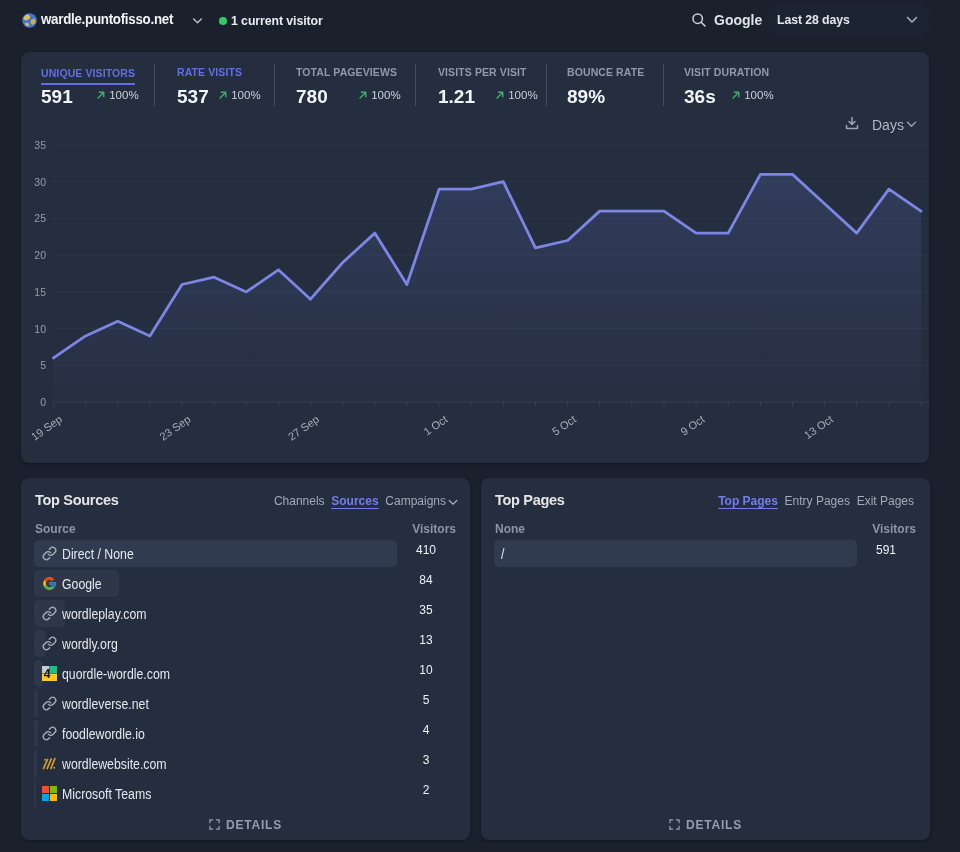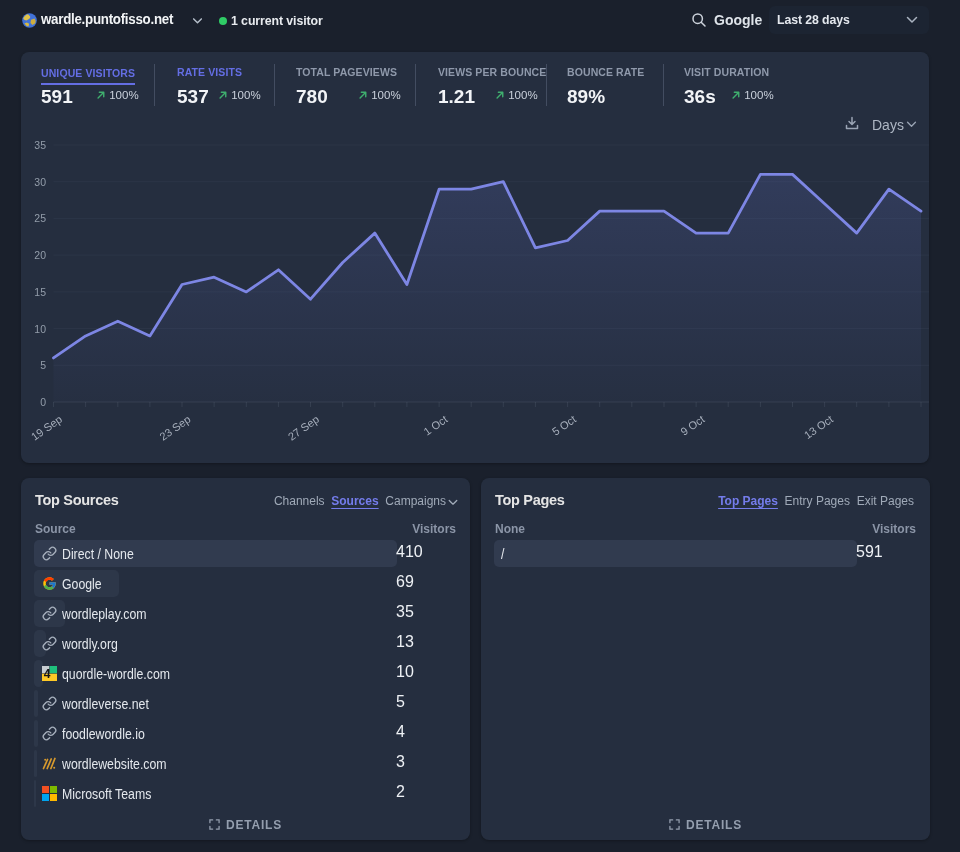--- a/index.html
+++ b/index.html
@@ -15,21 +15,21 @@
 .statnum { position:absolute; font-size:19px; font-weight:bold; color:#f2f4f7; }
 .statchg { position:absolute; font-size:11.5px; color:#c9d0db; }
 .divider { position:absolute; width:1px; background:#434d61; top:64px; height:42px; }
 svg.chart { position:absolute; left:0; top:0; pointer-events:none; }
 .paneltitle { position:absolute; font-size:14.5px; font-weight:bold; letter-spacing:-0.3px; color:#e5e5e5; }
 .tabs { position:absolute; font-size:12px; color:#a0aab8; white-space:nowrap; }
 .tabs .on { color:#747ceb; font-weight:bold; text-decoration:underline; text-underline-offset:3px; }
 .colhead { position:absolute; font-size:12px; font-weight:bold; color:#8b95a7; }
 .bar { position:absolute; height:27px; border-radius:5px; background:#2d3749; }
 .rowtxt { position:absolute; font-size:15px; color:#e4e8ed; white-space:nowrap; transform:scaleX(0.82); transform-origin:left center; }
-.rowval { position:absolute; font-size:16px; font-weight:normal; color:#eef1f5; text-align:left; width:60px; }
+.rowval { position:absolute; font-size:12px; font-weight:normal; color:#eef1f5; text-align:center; width:60px; }
 .details { position:absolute; font-size:12px; font-weight:bold; letter-spacing:0.8px; color:#949eae; }
 </style></head>
 <body>
 
 <svg class="abs" style="left:22px;top:13px" width="15" height="15" viewBox="0 0 15 15">
   <circle cx="7.5" cy="7.5" r="7.3" fill="#4272d8"></circle>
   <path d="M1.2 5.5 Q2.5 2 6 1.2 L8.2 3.5 Q8.5 5 7 6 L4.5 7.5 L2.5 7 Z" fill="#dfc24a"></path>
   <path d="M9 6.8 L12.5 5.5 Q14.2 7.5 13.2 10.3 L10.5 12 L8.5 10 Z" fill="#cfae3e"></path>
   <path d="M4.8 9.5 L7.2 10.8 L6.5 13.5 Q3.8 13 2.4 10.5 Z" fill="#d8ba44"></path>
 </svg>
@@ -47,21 +47,21 @@
 <div class="abs" style="left:769px;top:6px;width:160px;height:28px;background:#1c2432;border-radius:6px;"></div>
 <div class="abs" style="left:777px;top:12px;font-size:13.5px;font-weight:600;letter-spacing:-0.1px;color:#e4e8ee;transform:scaleX(0.91);transform-origin:left center">Last 28 days</div>
 <svg class="abs" style="left:906px;top:16px" width="12" height="8" viewBox="0 0 12 8">
     <path d="M1.5 1.5 L6 6 L10.5 1.5" stroke="#aab3c0" stroke-width="1.5" fill="none" stroke-linecap="round" stroke-linejoin="round"></path>
   </svg>
 
 <div class="card" style="left:21px;top:52px;width:908px;height:411px"></div>
 <div class="statlab act" style="left:41px;top:67px;border-bottom:2px solid #646ee4;padding-bottom:3.5px">UNIQUE VISITORS</div>
 <div class="statlab act" style="left:177px;top:66px">RATE VISITS</div>
 <div class="statlab" style="left:296px;top:66px">TOTAL PAGEVIEWS</div>
-<div class="statlab" style="left:438px;top:66px">VIEWS PER BOUNCE</div>
+<div class="statlab" style="left:438px;top:66px">VISITS PER VISIT</div>
 <div class="statlab" style="left:567px;top:66px">BOUNCE RATE</div>
 <div class="statlab" style="left:684px;top:66px">VISIT DURATION</div>
 <div class="statnum" style="left:41px;top:86px">591</div>
 <div class="statnum" style="left:177px;top:86px">537</div>
 <div class="statnum" style="left:296px;top:86px">780</div>
 <div class="statnum" style="left:438px;top:86px">1.21</div>
 <div class="statnum" style="left:567px;top:86px">89%</div>
 <div class="statnum" style="left:684px;top:86px">36s</div>
 <div class="statchg" style="left:96px;top:89px"><svg width="10" height="10" viewBox="0 0 12 12" style="vertical-align:-0.5px">
       <path d="M2.5 9.5 L9 3 M4 2.6 L9.3 2.6 L9.3 8" stroke="#3fae6e" stroke-width="1.7" fill="none" stroke-linecap="round" stroke-linejoin="round"></path>
@@ -170,21 +170,21 @@
 <div class="rowtxt" style="left:62px;top:544.5px">Direct / None</div>
 <div class="rowval" style="left:396px;top:543px">410</div>
 <div class="bar" style="left:34px;top:570px;width:85.0px;background:#2d3749"></div>
 <svg width="15" height="15" viewBox="0 0 48 48" style="position:absolute;left:41.5px;top:576px">
     <path fill="#FFC107" d="M43.6 20.1H42V20H24v8h11.3C33.7 32.7 29.2 36 24 36c-6.6 0-12-5.4-12-12s5.4-12 12-12c3.1 0 5.8 1.2 8 3l5.7-5.7C34.1 6.1 29.3 4 24 4 13 4 4 13 4 24s9 20 20 20 20-9 20-20c0-1.3-.1-2.7-.4-3.9z"></path>
     <path fill="#FF3D00" d="M6.3 14.7l6.6 4.8C14.7 15.1 18.9 12 24 12c3.1 0 5.8 1.2 8 3l5.7-5.7C34.1 6.1 29.3 4 24 4 16.3 4 9.7 8.3 6.3 14.7z"></path>
     <path fill="#4CAF50" d="M24 44c5.2 0 9.9-2 13.4-5.2l-6.2-5.2C29.2 35.1 26.7 36 24 36c-5.2 0-9.6-3.3-11.3-8l-6.5 5C9.5 39.6 16.2 44 24 44z"></path>
     <path fill="#1976D2" d="M43.6 20.1H42V20H24v8h11.3c-.8 2.2-2.2 4.2-4.1 5.6l6.2 5.2C37 38.3 44 33 44 24c0-1.3-.1-2.7-.4-3.9z"></path>
   </svg>
 <div class="rowtxt" style="left:62px;top:574.5px">Google</div>
-<div class="rowval" style="left:396px;top:573px">69</div>
+<div class="rowval" style="left:396px;top:573px">84</div>
 <div class="bar" style="left:34px;top:600px;width:31.0px;background:#2d3749"></div>
 <svg width="15" height="15" viewBox="0 0 24 24" style="position:absolute;left:41.5px;top:606px">
     <g stroke="#a7b0bd" stroke-width="2.2" fill="none" stroke-linecap="round" stroke-linejoin="round">
       <path d="M10 13a5 5 0 0 0 7.54.54l3-3a5 5 0 0 0-7.07-7.07l-1.72 1.71"></path>
       <path d="M14 11a5 5 0 0 0-7.54-.54l-3 3a5 5 0 0 0 7.07 7.07l1.71-1.71"></path>
     </g>
   </svg>
 <div class="rowtxt" style="left:62px;top:604.5px">wordleplay.com</div>
 <div class="rowval" style="left:396px;top:603px">35</div>
 <div class="bar" style="left:34px;top:630px;width:11.5px;background:#2d3749"></div>

